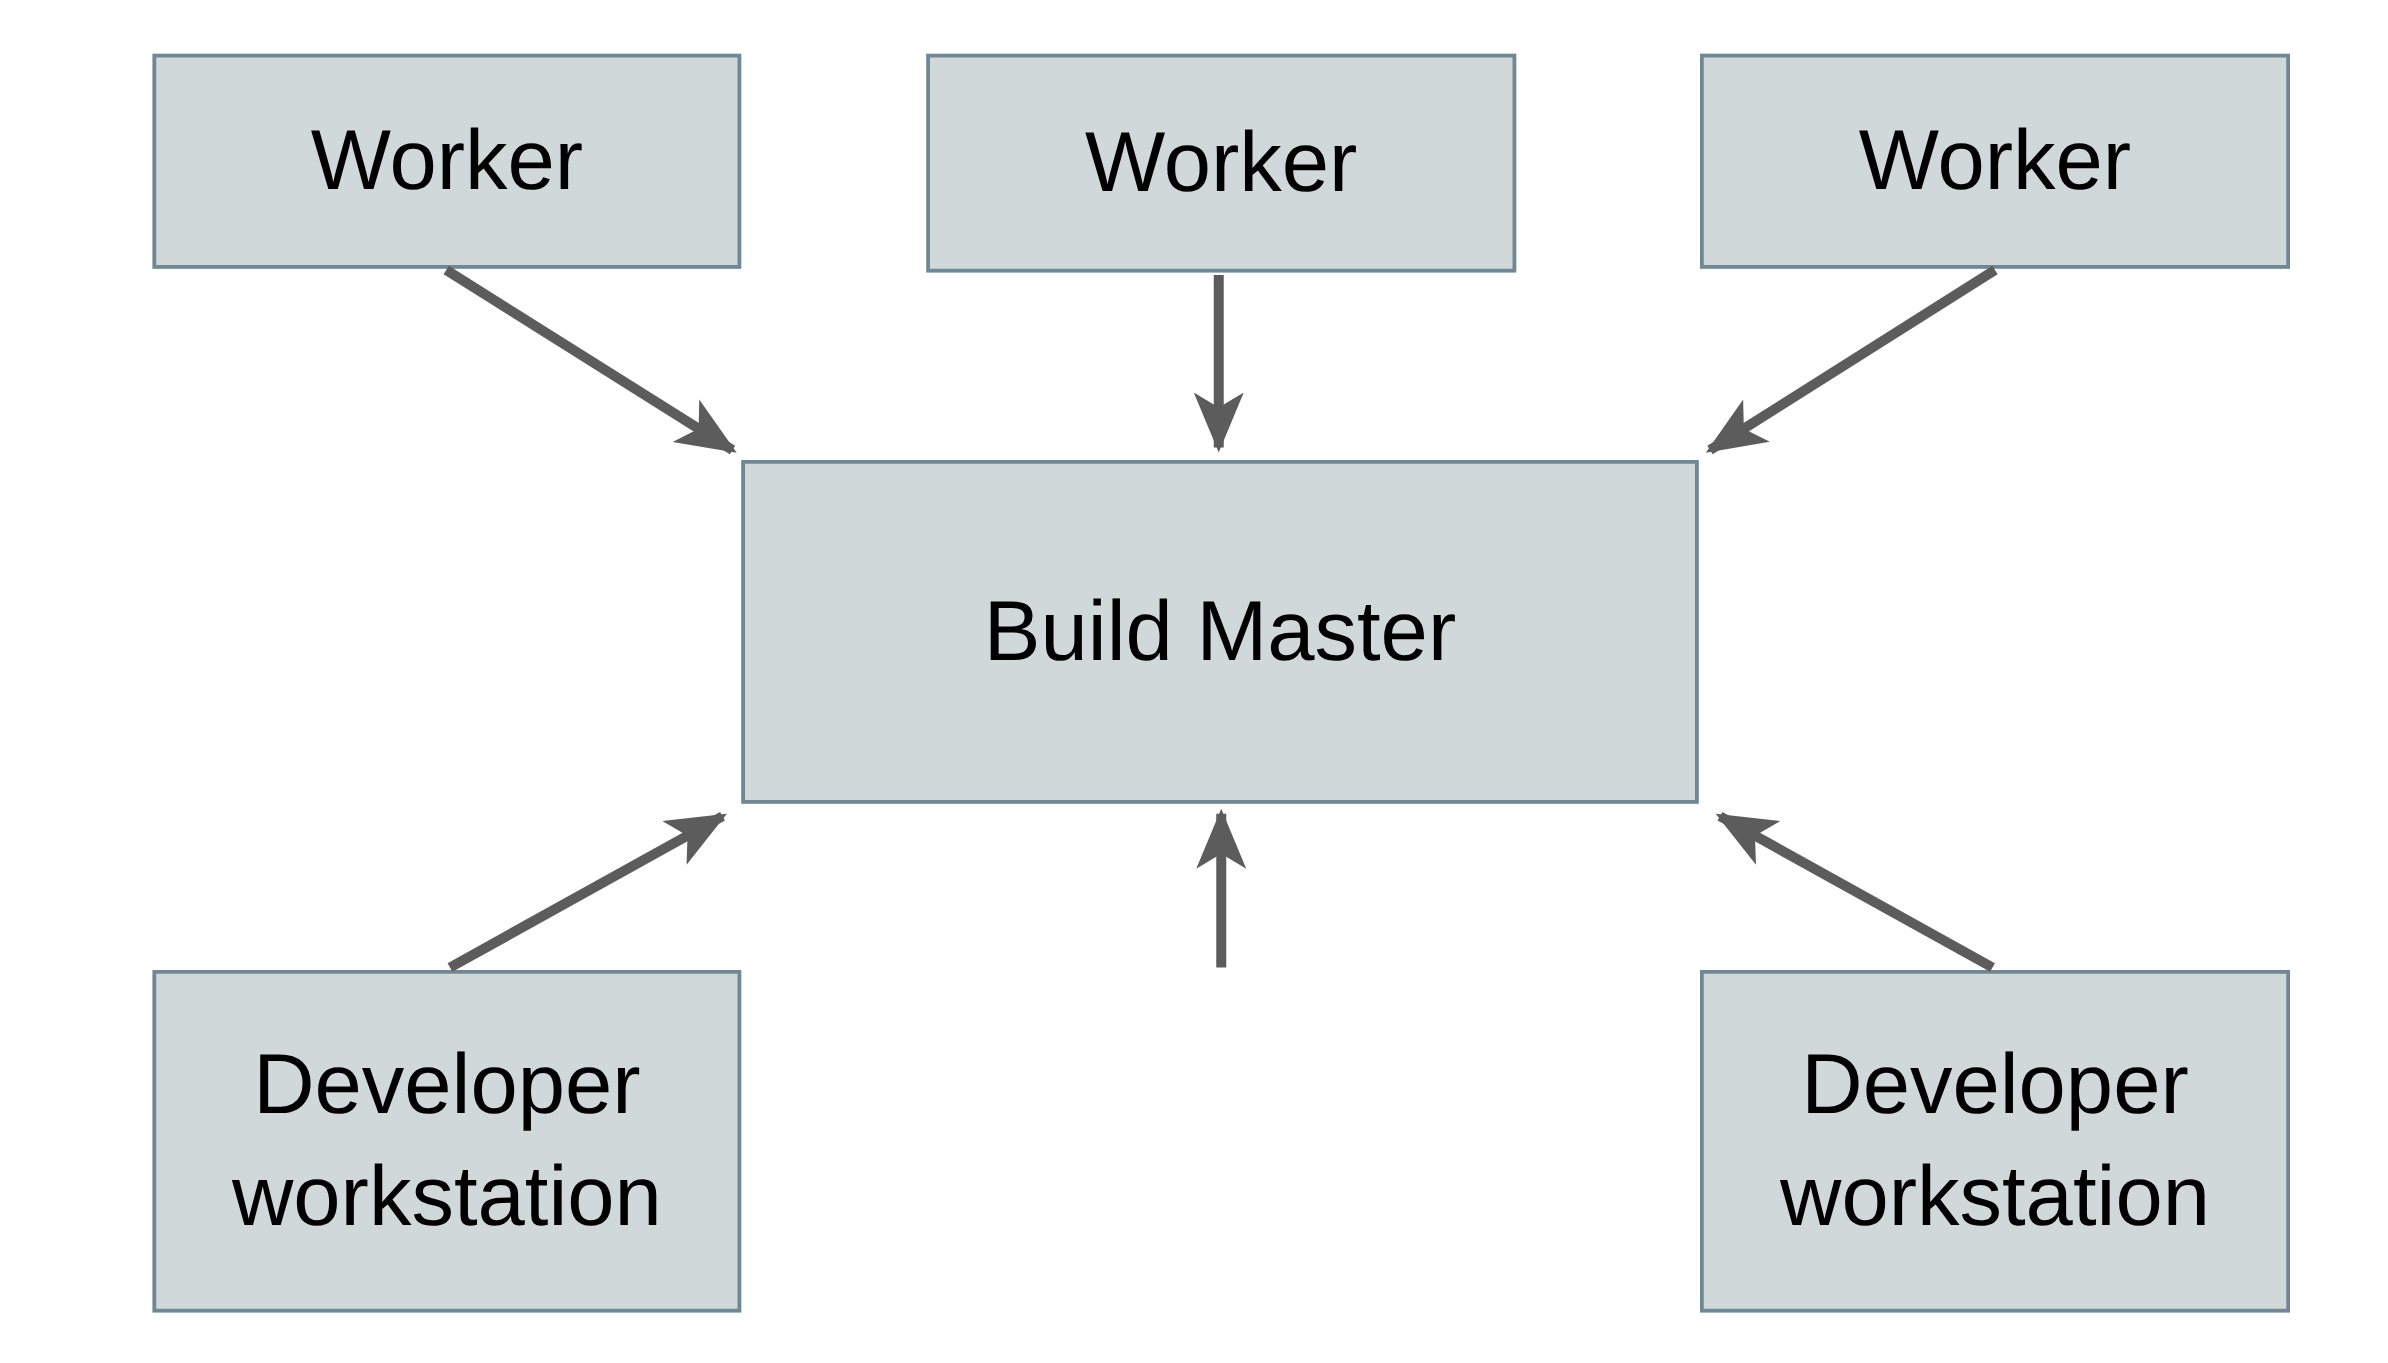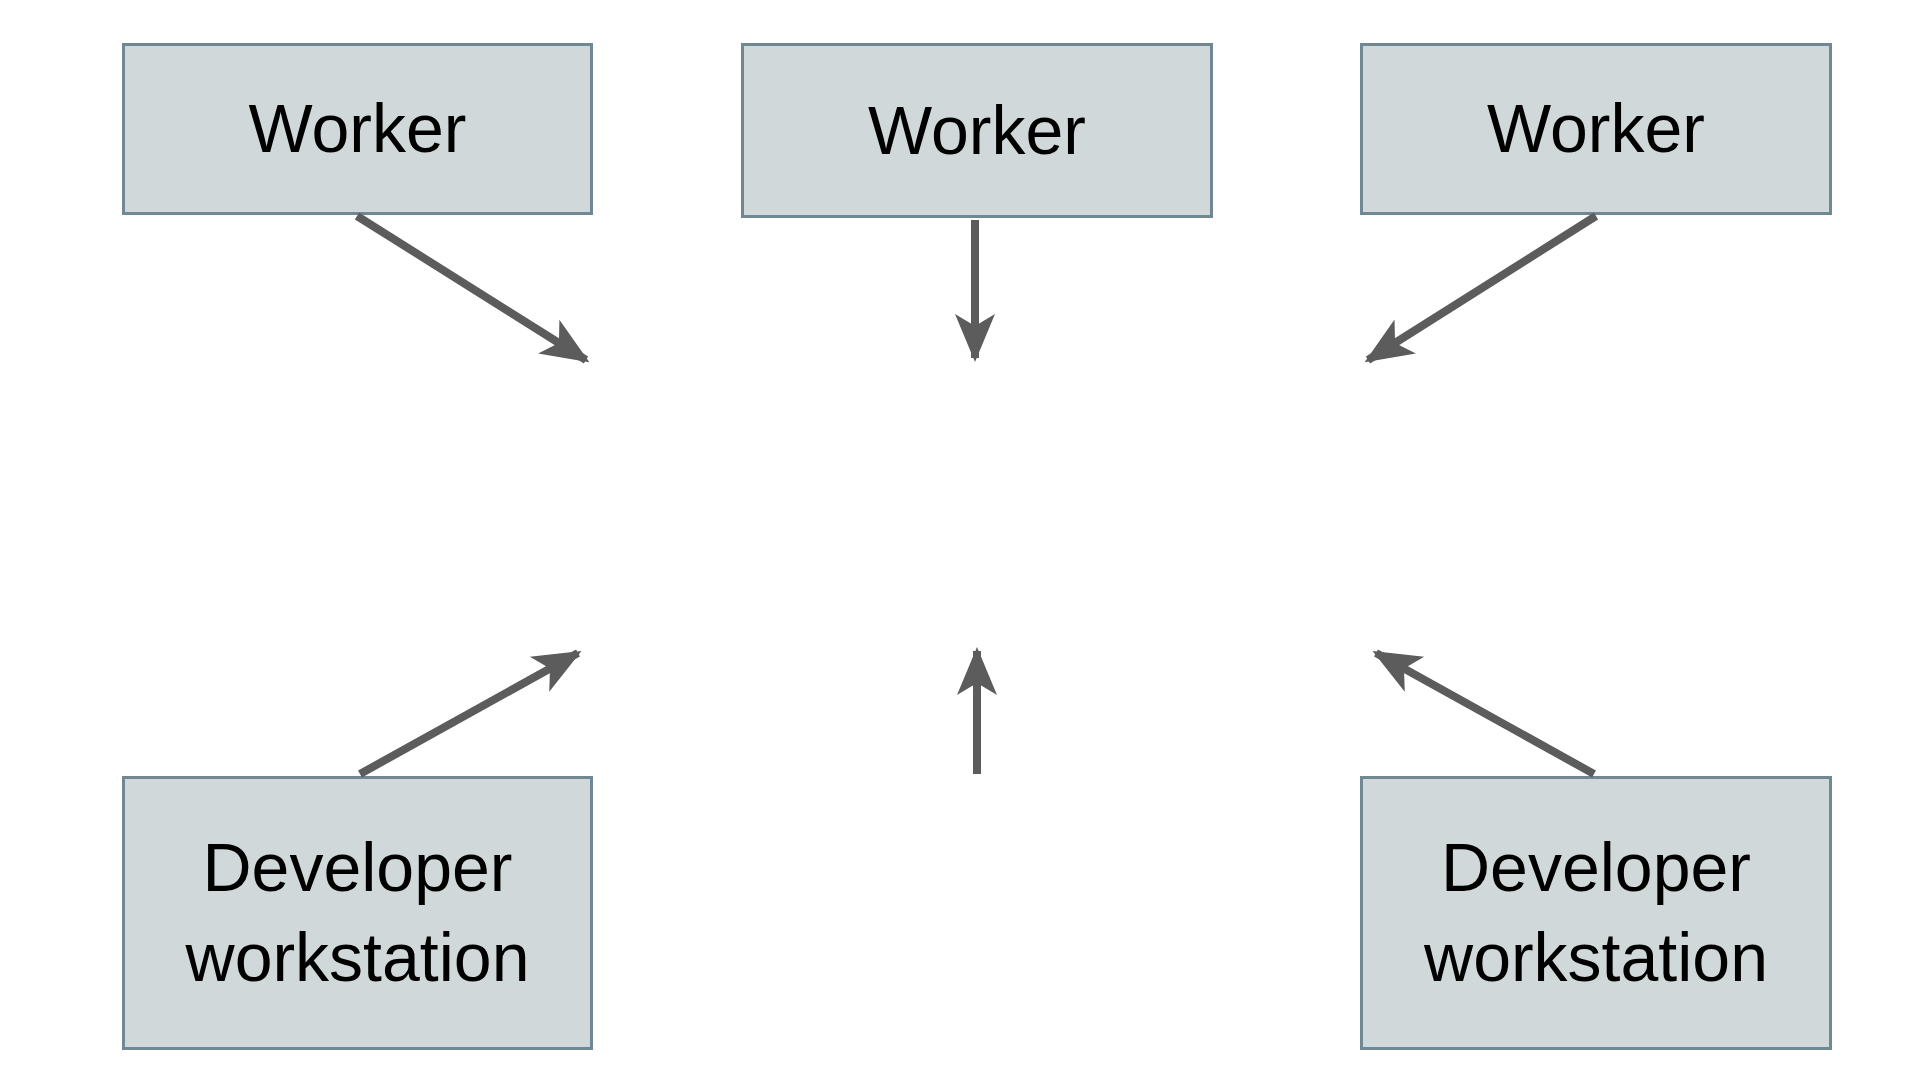--- a/index.html
+++ b/index.html
@@ -64,20 +64,23 @@
   </div>
 
   <div class="node" id="node-worker-2">
     <span>Worker</span>
   </div>
 
   <div class="node" id="node-worker-3">
     <span>Worker</span>
   </div>
 
+  <div class="node" id="node-build-master">
+    <span>Build Master</span>
+  </div>
 
   <div class="node" id="node-dev-ws-1">
     <span>Developer workstation</span>
   </div>
 
 
   <div class="node" id="node-dev-ws-2">
     <span>Developer workstation</span>
   </div>
 

